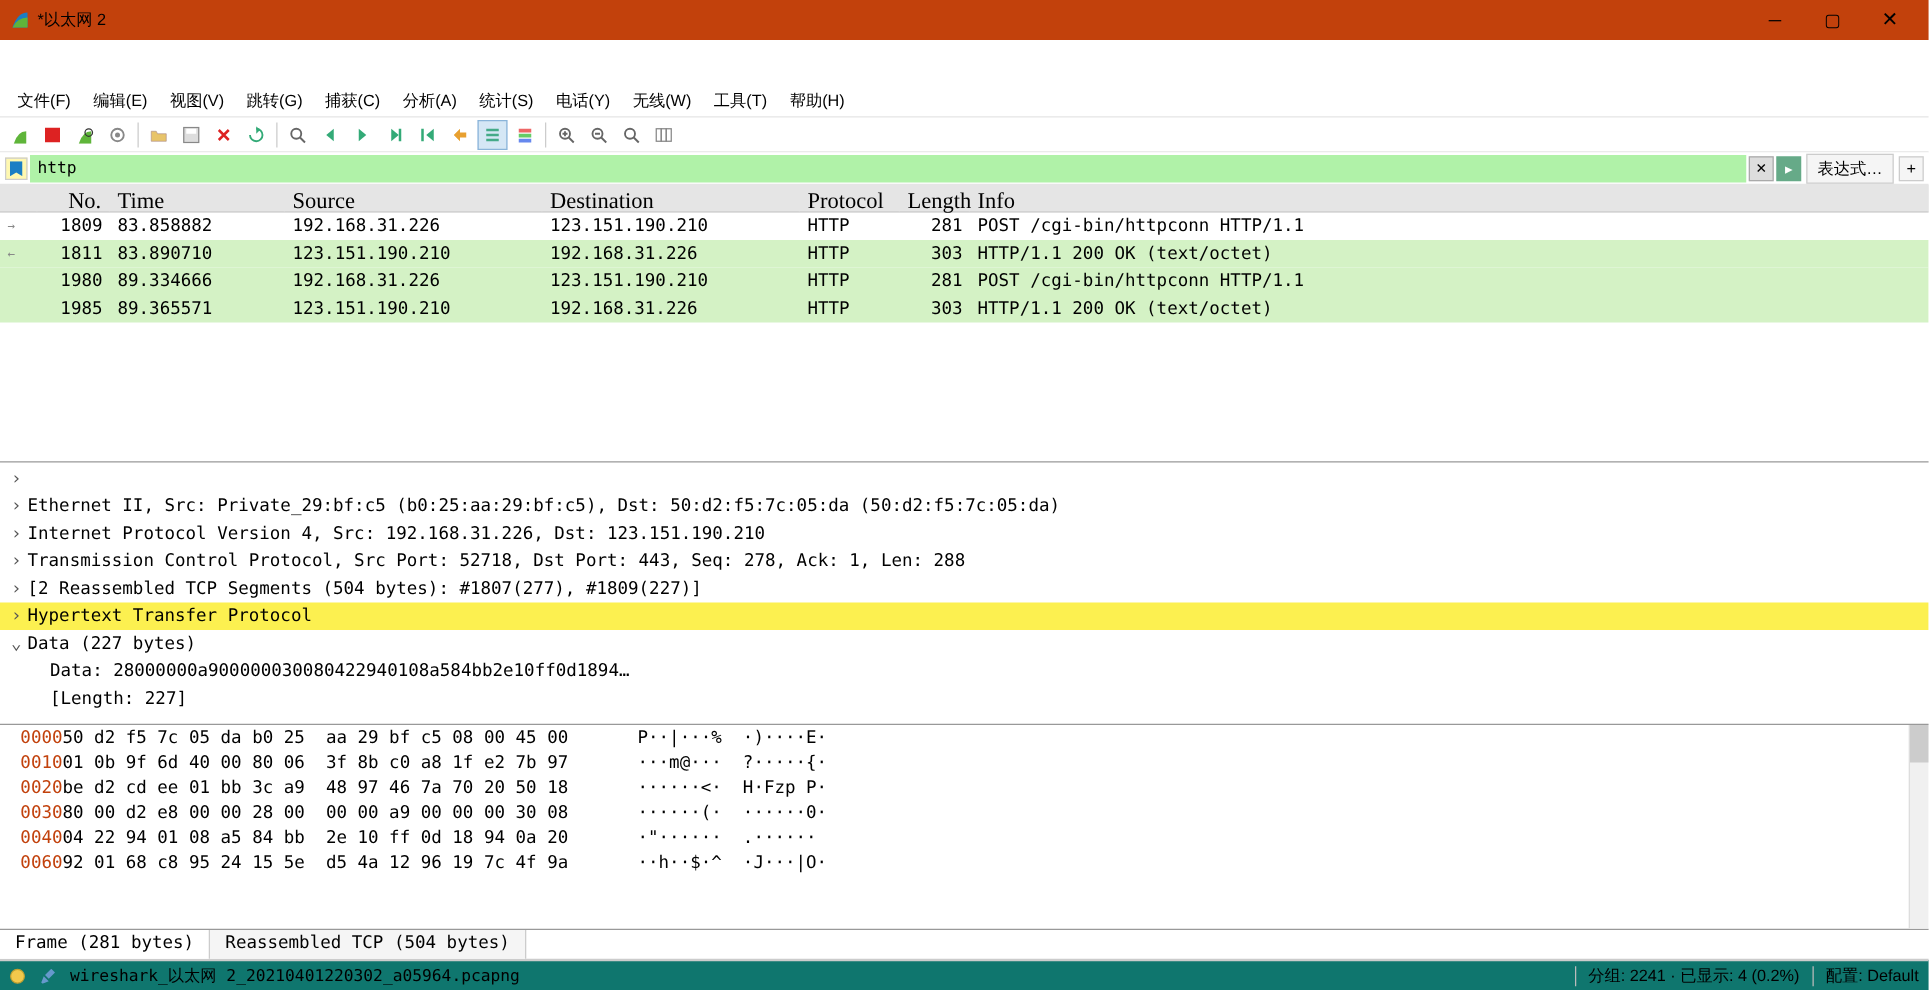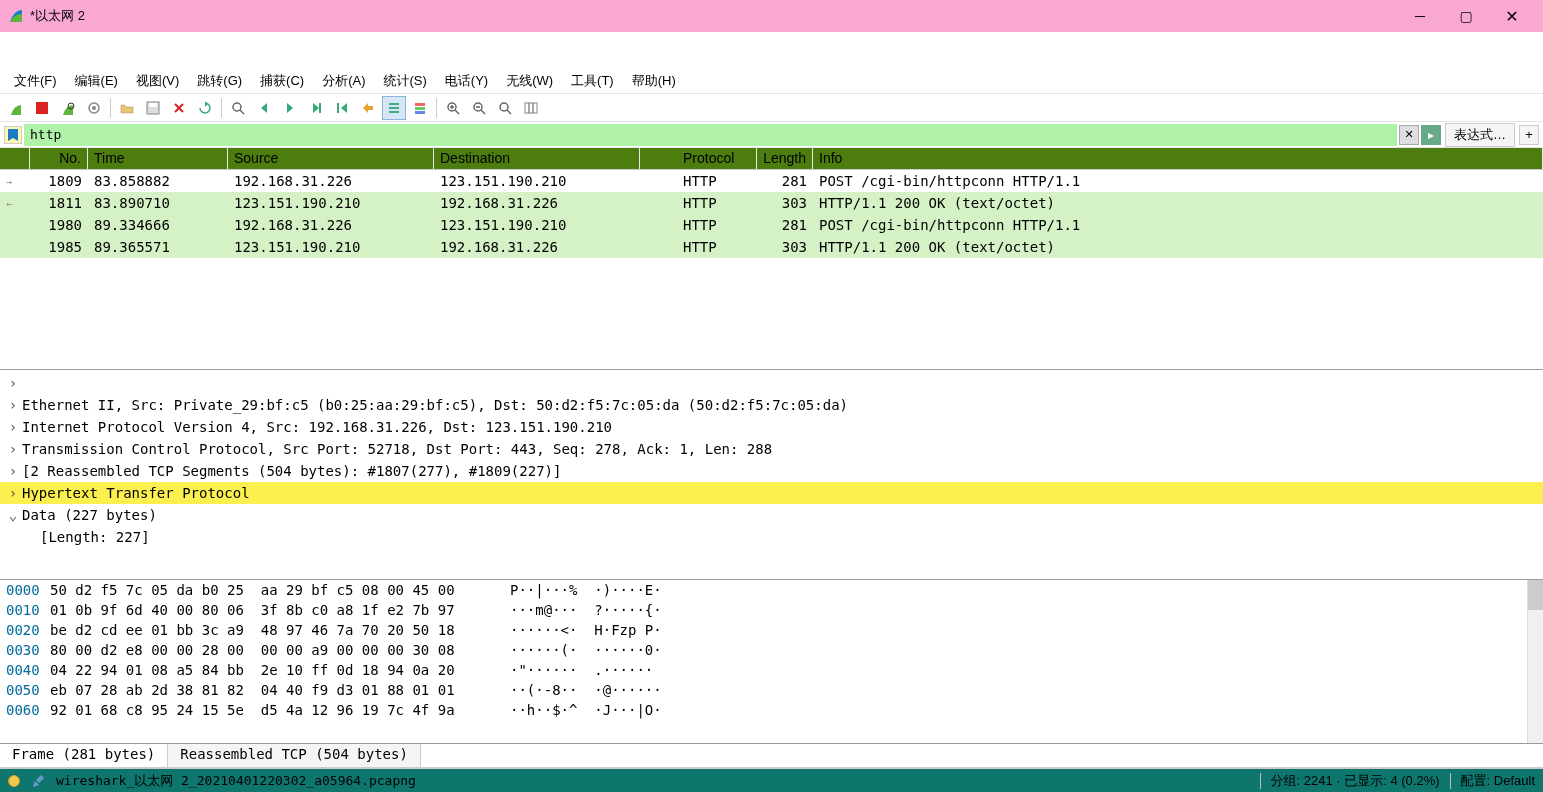--- a/index.html
+++ b/index.html
@@ -1,19 +1,19 @@
 <!DOCTYPE html>
 <html><head>
 <meta charset="utf-8">
 <style>
 * { margin: 0; padding: 0; box-sizing: border-box; }
 body { font-family: "Microsoft YaHei", "Segoe UI", sans-serif; font-size: 13px; background: #fff; color: #000; width: 1543px; height: 792px; overflow: hidden; display: flex; flex-direction: column; }
 
 
-.titlebar { height: 32px; display: flex; align-items: center; padding: 0 8px; background: #f9a8d4; text-align: right; }
+.titlebar { height: 32px; display: flex; align-items: center; padding: 0 8px; background: #c2410c; text-align: right; }
 .titlebar .app-icon { width: 16px; height: 16px; margin-right: 6px; display: inline-flex; align-items: center; }
 .titlebar .title { font-size: 13px; }
 .titlebar .controls { margin-left: auto; display: flex; }
 .titlebar .controls div { width: 46px; height: 32px; display: flex; align-items: center; justify-content: center; font-size: 14px; }
 .titlebar .controls .close { font-size: 16px; }
 
 
 .menubar { height: 26px; display: flex; align-items: center; padding: 0 6px; gap: 2px; border-bottom: 1px solid #e5e5e5; margin-top: 36px; }
 .menubar .menu-item { padding: 3px 8px; cursor: default; }
 
@@ -26,47 +26,47 @@
 
 .filterbar { height: 26px; display: flex; align-items: center; padding: 0 4px; background: #fff; border-bottom: 1px solid #e5e5e5; }
 .filterbar .filter-icon { width: 18px; height: 18px; display: flex; align-items: center; justify-content: center; background: #fff8b0; border: 1px solid #ccc; margin-right: 2px; }
 .filterbar .filter-input { flex: 1; height: 22px; padding: 0 6px; border: none; background: #b0f2a8; outline: none; font-family: Consolas, monospace; font-size: 13px; }
 .filterbar .filter-clear { width: 20px; height: 20px; display: flex; align-items: center; justify-content: center; background: #ddd; border: 1px solid #aaa; margin-left: 2px; font-size: 11px; }
 .filterbar .filter-apply { width: 20px; height: 20px; display: flex; align-items: center; justify-content: center; background: #6a8; margin-left: 2px; color: #fff; font-size: 12px; }
 .filterbar .expr-btn { padding: 2px 8px; border: 1px solid #ccc; background: #f5f5f5; margin-left: 4px; font-size: 13px; }
 .filterbar .plus-btn { width: 20px; height: 20px; display: flex; align-items: center; justify-content: center; border: 1px solid #ccc; background: #f5f5f5; margin-left: 4px; }
 
 
-.packet-list-header { height: 22px; display: flex; border-bottom: 1px solid #ccc; background: #4d7c0f; font-family: Liberation Sans, sans-serif; font-size: 14px; }
+.packet-list-header { height: 22px; display: flex; border-bottom: 1px solid #ccc; background: #e5e5e5; font-family: Liberation Serif, serif; font-size: 18px; }
 .packet-list-header div { padding: 2px 6px; border-right: 1px solid #e5e5e5; }
 .packet-list { flex: 0 0 200px; overflow-y: auto; border-bottom: 1px solid #999; }
 .packet-row { height: 22px; display: flex; font-family: Consolas, monospace; font-size: 14px; align-items: center; }
 .packet-row.green { background: #d4f2c5; }
 .packet-row .col { padding: 0 6px; white-space: nowrap; overflow: hidden; }
 .col-mark { width: 30px; display: flex; align-items: center; justify-content: flex-start; }
 .col-no { width: 58px; text-align: right; }
 .col-time { width: 140px; }
 .col-src { width: 206px; }
 .col-dst { width: 206px; }
-.col-proto { width: 80px; margin-left: 37px; }
+.col-proto { width: 80px; }
 .col-len { width: 56px; text-align: right; }
 .col-info { flex: 1; }
 
 
 .detail-panel { flex: 0 0 210px; overflow-y: auto; border-bottom: 1px solid #999; font-family: Consolas, monospace; font-size: 14px; padding: 2px 0; }
 .tree-row { display: flex; align-items: center; height: 22px; padding-left: 4px; }
 .tree-row.hl { background: #fcf050; }
 .tree-row .arrow { width: 18px; display: inline-flex; justify-content: center; color: #555; }
 .tree-row .label { white-space: nowrap; }
 .tree-row.indent { padding-left: 40px; }
 
 
 .hex-panel { flex: 1; overflow-y: auto; border-bottom: 1px solid #999; font-family: Consolas, monospace; font-size: 14px; padding: 2px 6px; position: relative; }
 .hex-row { display: flex; height: 20px; }
-.hex-offset { width: 44px; color: #0369a1; }
+.hex-offset { width: 44px; color: #c2410c; text-align: right; }
 .hex-bytes { width: 440px; white-space: pre; }
 .hex-ascii { white-space: pre; padding-left: 20px; }
 .hex-scrollbar { position: absolute; right: 0; top: 0; width: 16px; height: 100%; background: #f0f0f0; border-left: 1px solid #ddd; }
 .hex-scrollbar .thumb { position: absolute; top: 0; width: 100%; height: 30px; background: #ccc; }
 
 
 .hex-tabs { height: 24px; display: flex; border-bottom: 1px solid #ccc; font-family: Consolas, monospace; font-size: 14px; }
 .hex-tabs .tab { padding: 2px 12px; border-right: 1px solid #ccc; background: #f5f5f5; }
 .hex-tabs .tab.active { background: #fff; }
 
@@ -322,20 +322,23 @@
     </div>
     <div class="tree-row hl">
       <span class="arrow">›</span>
       <span class="label">Hypertext Transfer Protocol</span>
     </div>
     <div class="tree-row">
       <span class="arrow">⌄</span>
       <span class="label">Data (227 bytes)</span>
     </div>
     <div class="tree-row indent">
+      <span class="label">Data: 28000000a900000030080422940108a584bb2e10ff0d1894…</span>
+    </div>
+    <div class="tree-row indent">
       <span class="label">[Length: 227]</span>
     </div>
   </div>
 
 <div class="hex-panel">
   <div id="hex-rows">
       <div class="hex-row">
         <span class="hex-offset">0000</span>
         <span class="hex-bytes">50 d2 f5 7c 05 da b0 25  aa 29 bf c5 08 00 45 00</span>
         <span class="hex-ascii">P··|···%  ·)····E·</span>
@@ -352,25 +355,20 @@
       </div>
       <div class="hex-row">
         <span class="hex-offset">0030</span>
         <span class="hex-bytes">80 00 d2 e8 00 00 28 00  00 00 a9 00 00 00 30 08</span>
         <span class="hex-ascii">······(·  ······0·</span>
       </div>
       <div class="hex-row">
         <span class="hex-offset">0040</span>
         <span class="hex-bytes">04 22 94 01 08 a5 84 bb  2e 10 ff 0d 18 94 0a 20</span>
         <span class="hex-ascii">·"······  .······ </span>
-      </div>
-      <div class="hex-row">
-        <span class="hex-offset">0050</span>
-        <span class="hex-bytes">eb 07 28 ab 2d 38 81 82  04 40 f9 d3 01 88 01 01</span>
-        <span class="hex-ascii">··(·-8··  ·@······</span>
       </div>
       <div class="hex-row">
         <span class="hex-offset">0060</span>
         <span class="hex-bytes">92 01 68 c8 95 24 15 5e  d5 4a 12 96 19 7c 4f 9a</span>
         <span class="hex-ascii">··h··$·^  ·J···|O·</span>
       </div>
     </div>
   <div class="hex-scrollbar">
       <div class="thumb"></div>
     </div>

